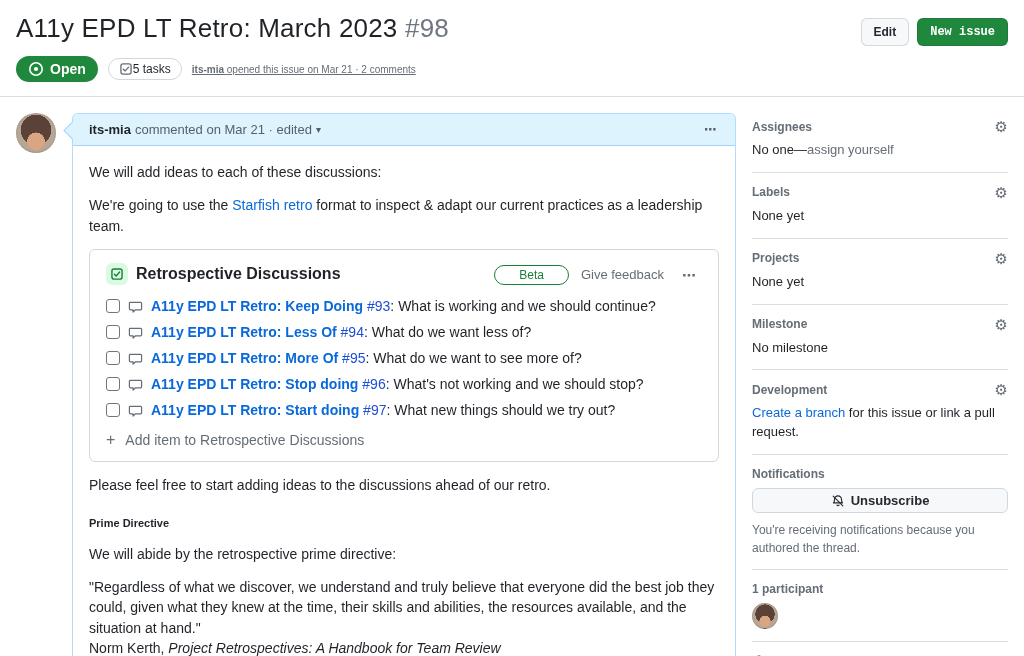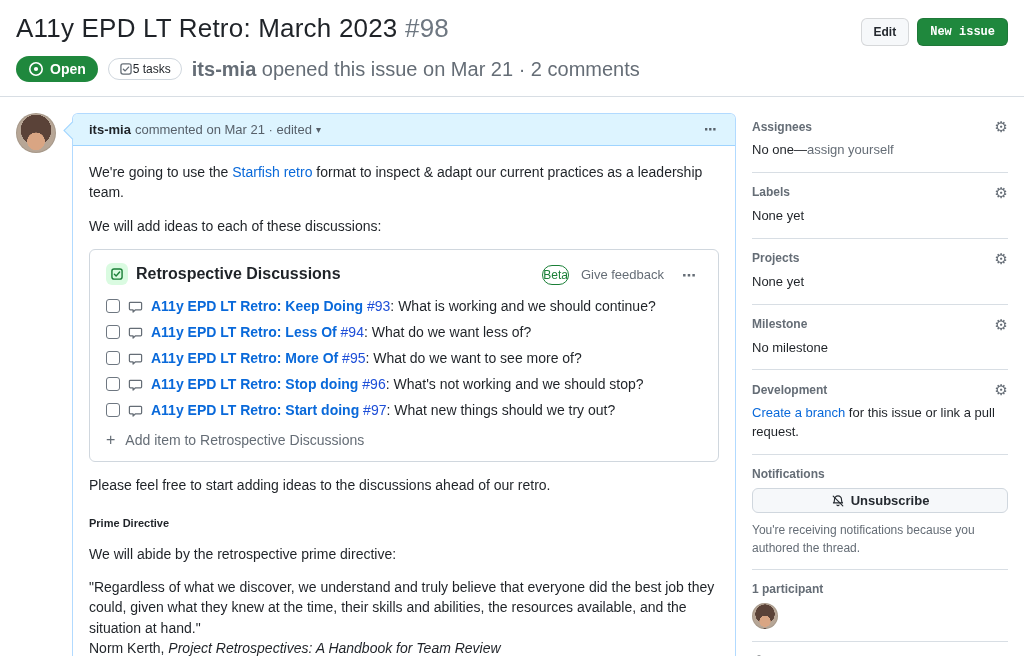--- a/index.html
+++ b/index.html
@@ -16,21 +16,21 @@
   .issue-number { color:#6e7781; font-weight:300; }
   .hdr-actions { display:flex; gap:8px; margin-top:6px; }
   .btn { font-size:12px; font-weight:600; padding:4px 12px; border-radius:6px;
          border:1px solid rgba(31,35,40,.15); background:#f6f8fa; color:#24292f; cursor:pointer; line-height:18px; }
   .btn-primary { background:#1f883d; border-color:rgba(31,35,40,.15); color:#fff;font-family:Liberation Mono, monospace; }
   .meta-row { display:flex; align-items:center; gap:10px; margin-top:10px; }
   .state-badge { display:inline-flex; align-items:center; gap:6px; background:#1f883d; color:#fff;
                  font-weight:600; font-size:14px; padding:5px 12px; border-radius:999px; line-height:16px; }
   .tasks-pill { display:inline-flex; align-items:center; border:1px solid #d0d7de;
                 border-radius:999px; padding:3px 10px; font-size:12px; color:#1f2328; background:#fff; cursor:pointer; }
-  .opened-meta { color:#656d76; font-size:20px; }
+  .opened-meta { color:#656d76; font-size:10px;text-decoration:underline; }
   .opened-meta b { color:#656d76; font-weight:700; }
   .hdr-divider { border:0; border-bottom:1px solid #d8dee4; margin:14px -16px 0; }
   
   .content { display:flex; padding:16px 16px 0; align-items:flex-start; }
   .main { width:720px; position:relative; }
   .avatar { width:40px; height:40px; border-radius:50%; position:absolute; left:0; top:0;
             background:
               radial-gradient(circle at 50% 72%, #d9a583 0 26%, rgba(0,0,0,0) 27%),
               radial-gradient(circle at 50% 42%, #5a4238 0 52%, #b7a696 53% 100%);
             border:1px solid rgba(31,35,40,.1); }
@@ -44,21 +44,21 @@
   .hdr-kebab { margin-left:auto; color:#57606a; letter-spacing:2px; font-weight:700; cursor:pointer; font-size:13px; }
   .edited-caret { margin-left:4px; font-size:10px; cursor:pointer; }
   .comment-body { padding:16px; font-size:14px; line-height:1.45; }
   .comment-body p { margin:0 0 13px; }
   a.link { color:#0969da; text-decoration:none; cursor:pointer; }
   
   .tasklist { border:1px solid #d0d7de; border-radius:6px; padding:10px 16px 6px; margin:0 0 13px; }
   .tl-header { display:flex; align-items:flex-end; gap:8px; padding:2px 0 8px; }
   .tl-icon { width:22px; height:22px; border-radius:6px; background:#dafbe1; display:flex; align-items:center; justify-content:center; flex:none; }
   .tl-title { font-size:16px; font-weight:600; flex:1; }
-  .beta-pill { border:1px solid #1a7f37; color:#1a7f37; font-size:12px; border-radius:999px; padding:1px 0; line-height:16px; }
+  .beta-pill { border:1px solid #1a7f37; color:#1a7f37; font-size:12px; border-radius:999px; padding:1px 24px; line-height:16px; }
   .tl-feedback { color:#656d76; font-size:13px; margin:0 6px 0 4px; cursor:pointer; }
   .tl-kebab { color:#656d76; letter-spacing:2px; font-weight:700; cursor:pointer; padding:0 4px; }
   .tl-item { display:flex; align-items:center; gap:8px; padding:4px 0; font-size:14px; line-height:18px; }
   .tl-check { width:14px; height:14px; border:1px solid #6e7781; border-radius:3px; background:#fff; flex:none; cursor:pointer; }
   .tl-item .bubble { flex:none; display:flex; }
   .tl-link { color:#0969da; font-weight:600; cursor:pointer; }
   .tl-num { color:#1d4ed8;margin-top:24px; }
   .tl-add { display:flex; align-items:center; gap:10px; color:#656d76; padding:7px 0 5px; font-size:14px; cursor:pointer; }
   .tl-plus { font-size:16px; line-height:14px; }
   
@@ -124,22 +124,22 @@
     <div class="avatar" title=""></div>
 
     <div class="comment">
       <div class="comment-header">
         <span class="author">its-mia</span>
         <span>commented on Mar 21 · edited</span>
         <span class="edited-caret">▾</span>
         <span class="hdr-kebab">⋯</span>
       </div>
       <div class="comment-body">
+        <p>We will add ideas to each of these discussions:</p>
         <p><span>We're going to use the </span><a class="link">Starfish retro</a><span> format to inspect &amp; adapt our current practices as a leadership team.</span></p>
-        <p>We will add ideas to each of these discussions:</p>
 
         <div class="tasklist">
           <div class="tl-header">
             <span class="tl-icon">
                 <svg width="14" height="14" viewBox="0 0 16 16">
                   <rect x="2.2" y="2.2" width="11.6" height="11.6" rx="2.4" fill="none" stroke="#1a7f37" stroke-width="1.6"></rect>
                   <path d="M5 8.2l2 2 4-4.4" fill="none" stroke="#1a7f37" stroke-width="1.6" stroke-linecap="round" stroke-linejoin="round"></path>
                 </svg>
               </span>
             <span class="tl-title">Retrospective Discussions</span>

